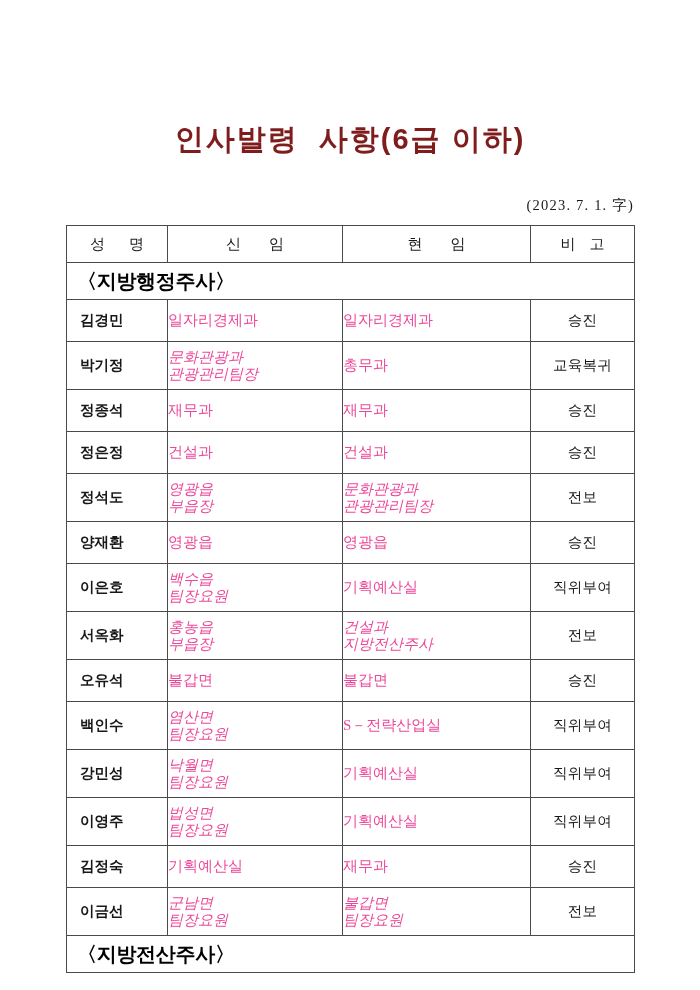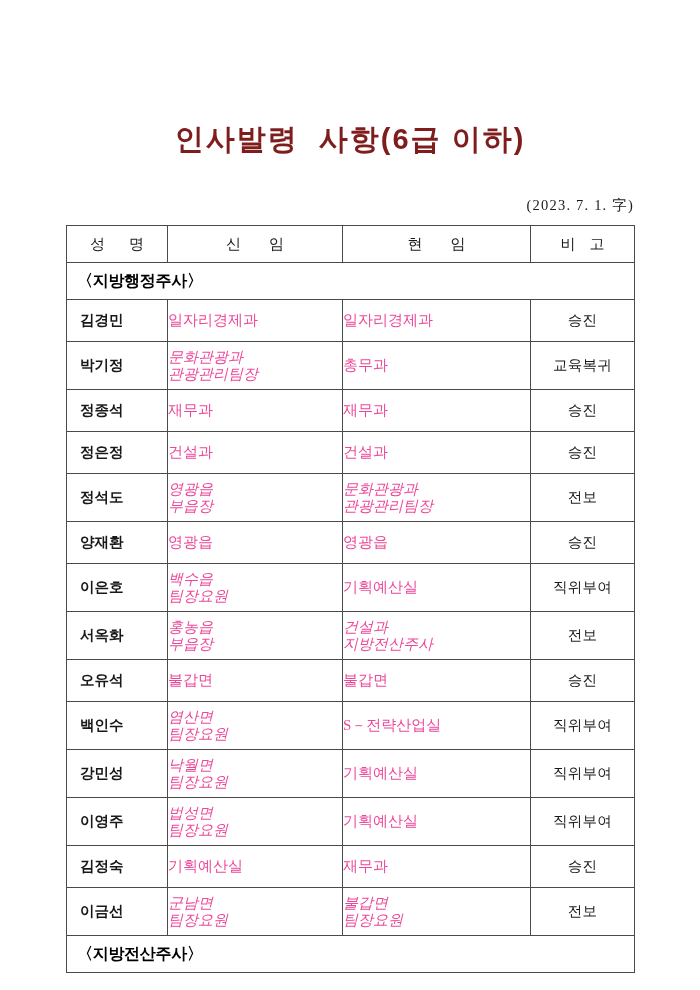--- a/index.html
+++ b/index.html
@@ -87,21 +87,21 @@
   .hdr-name .hdr-sp { width: 54px; }
   .hdr-new  .hdr-sp { width: 58px; }
   .hdr-cur  .hdr-sp { width: 58px; }
   .hdr-note .hdr-sp { width: 44px; }
 
   
   tr.section-row td {
     height: 36px;
     font-family: "Liberation Sans", "DejaVu Sans", sans-serif;
     font-weight: bold;
-    font-size: 16px;
+    font-size: 20px;
     text-align: left;
     padding-left: 10px;
     letter-spacing: -0.3px;
     color: #000000;
   }
 
   
   tr.data-row td { height: 41px; }
   tr.data-row.tall td { height: 47px; }
 

